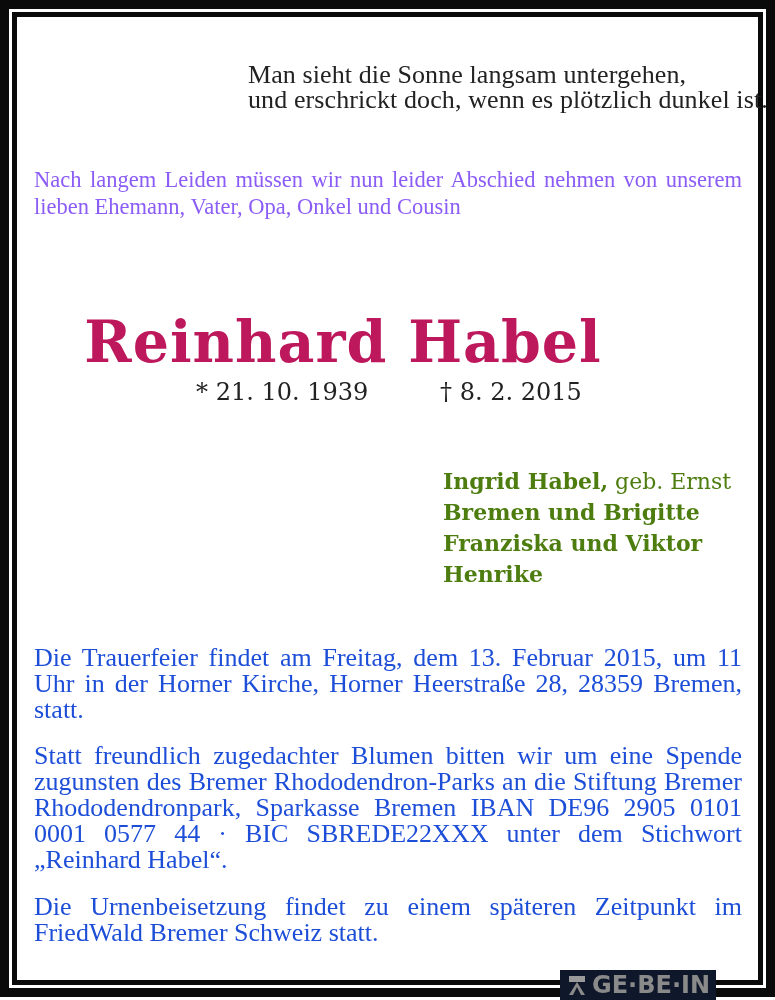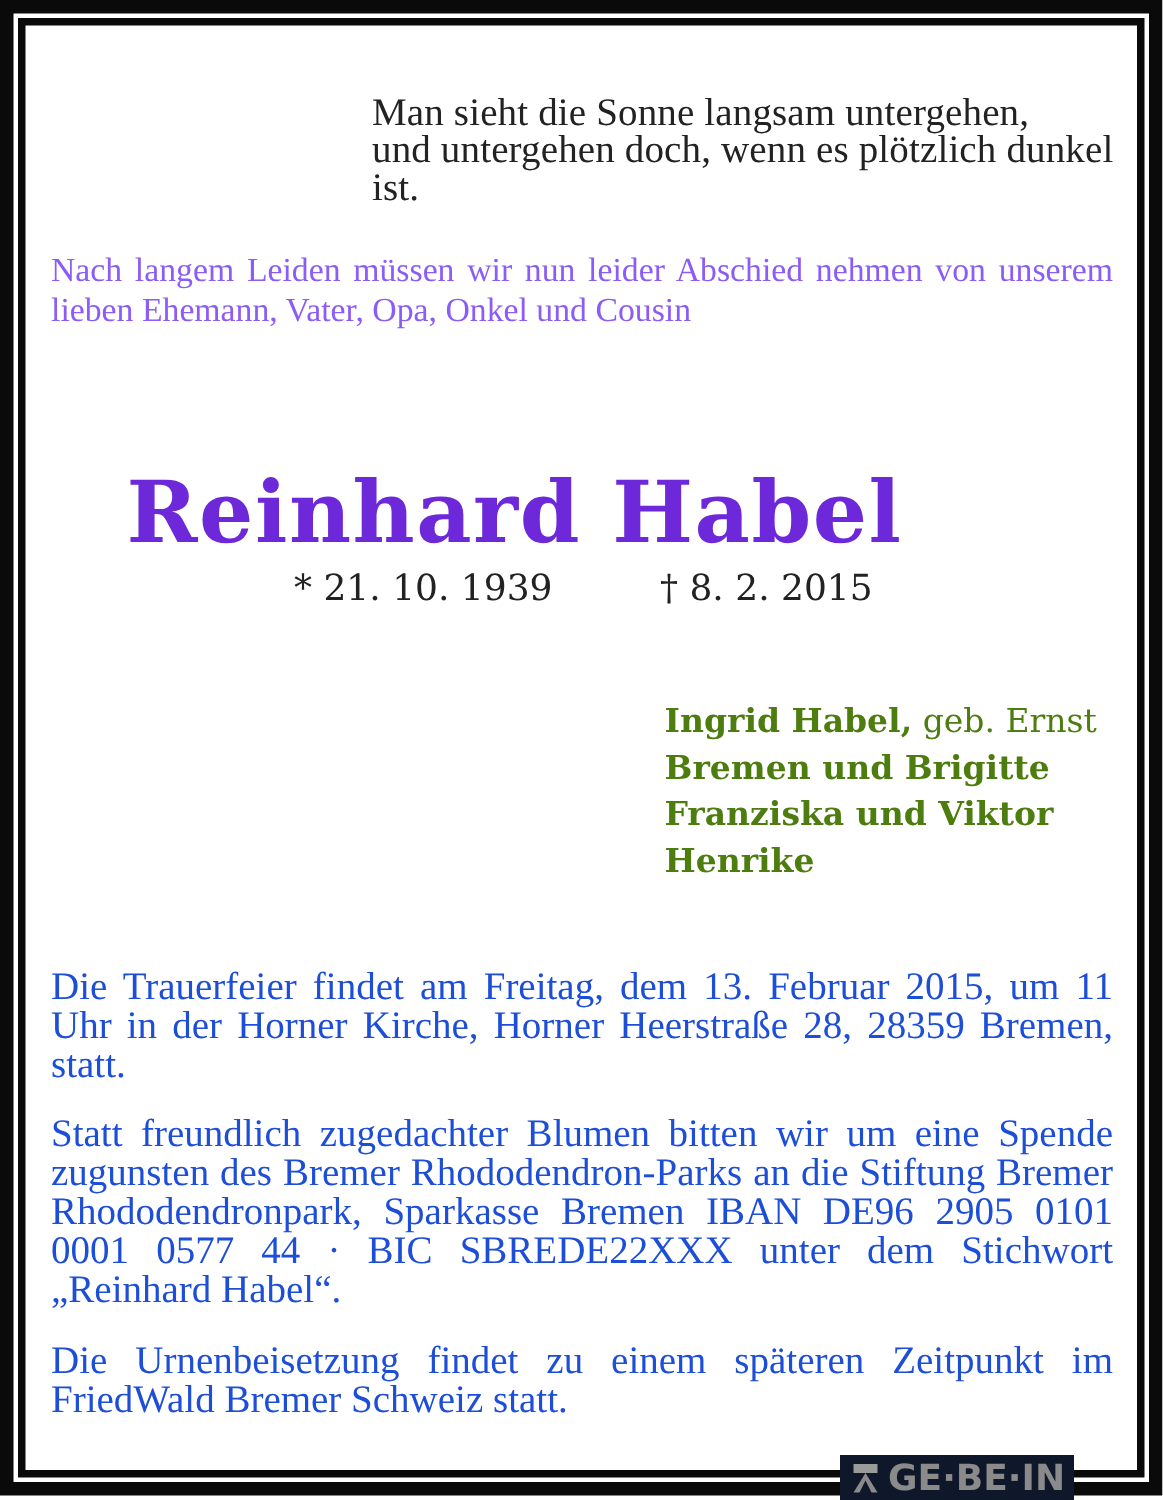--- a/index.html
+++ b/index.html
@@ -2,21 +2,21 @@
 <html><head>
 <meta charset="utf-8">
 <style>
   html, body { margin:0; padding:0; background:#ffffff; }
   body { width:775px; height:1000px; position:relative; overflow:hidden; font-family:"DejaVu Serif", serif; color:#222; }
   .outer { position:absolute; left:0; top:0; width:775px; height:997px; box-sizing:border-box; border:9px solid #0a0a0a; }
   .inner { position:absolute; left:12px; top:12px; width:751px; height:973px; box-sizing:border-box; border:5px solid #0a0a0a; background:#fff; }
   .narrow { font-family:"Liberation Serif", serif; }
   .motto { position:absolute; left:248px; top:62px; font-size:26px; line-height:25px; letter-spacing:0.1px; color:#222; }
   .intro { position:absolute; left:34px; top:166px; width:708px; font-size:22.5px; line-height:27px; text-align:justify; color:#8b5cf6; }
-  .name { position:absolute; left:0; width:686px; top:308px; text-align:center; font-size:57px; font-weight:bold; letter-spacing:1px; color:#6d28d9; }
+  .name { position:absolute; left:0; width:686px; top:308px; text-align:center; font-size:57px; font-weight:bold; letter-spacing:1px; color:#be185d; }
   .dates { position:absolute; top:378px; font-size:24px; color:#222; }
   .birth { left:196px; }
   .death { left:440px; }
   .family { position:absolute; left:443px; top:466px; font-size:22px; line-height:31px; color:#4d7c0f; }
   .family b { font-weight:bold; }
   .para { position:absolute; left:34px; width:708px; font-size:26px; line-height:26px; text-align:justify; text-align-last:left; color:#1d4ed8; }
   .p1 { top:645px; }
   .p2 { top:743px; }
   .p3 { top:894px; }
   .logo { position:absolute; left:560px; top:970px; height:30px; background:#0f172a; padding:0 6px; display:flex; align-items:center; gap:4px; }
@@ -24,21 +24,21 @@
   .logo-text { font-family:"DejaVu Sans", sans-serif; font-weight:bold; font-size:24px; color:#8a8a8a; letter-spacing:0px; }
 </style>
 </head>
 <body>
 
 <div class="outer"></div>
 <div class="inner"></div>
 
 <div class="motto narrow">
   <div>Man sieht die Sonne langsam untergehen,</div>
-  <div>und untergehen doch, wenn es plötzlich dunkel ist.</div>
+  <div>und erschrickt doch, wenn es plötzlich dunkel ist.</div>
 </div>
 
 <div class="intro narrow">Nach langem Leiden müssen wir nun leider Abschied nehmen von unserem lieben Ehemann, Vater, Opa, Onkel und Cousin</div>
 
 <div class="name">Reinhard Habel</div>
 <div class="dates birth">* 21. 10. 1939</div>
 <div class="dates death">† 8. 2. 2015</div>
 
 <div class="family">
   <div><b>Ingrid Habel,</b><span> geb. Ernst</span></div>

